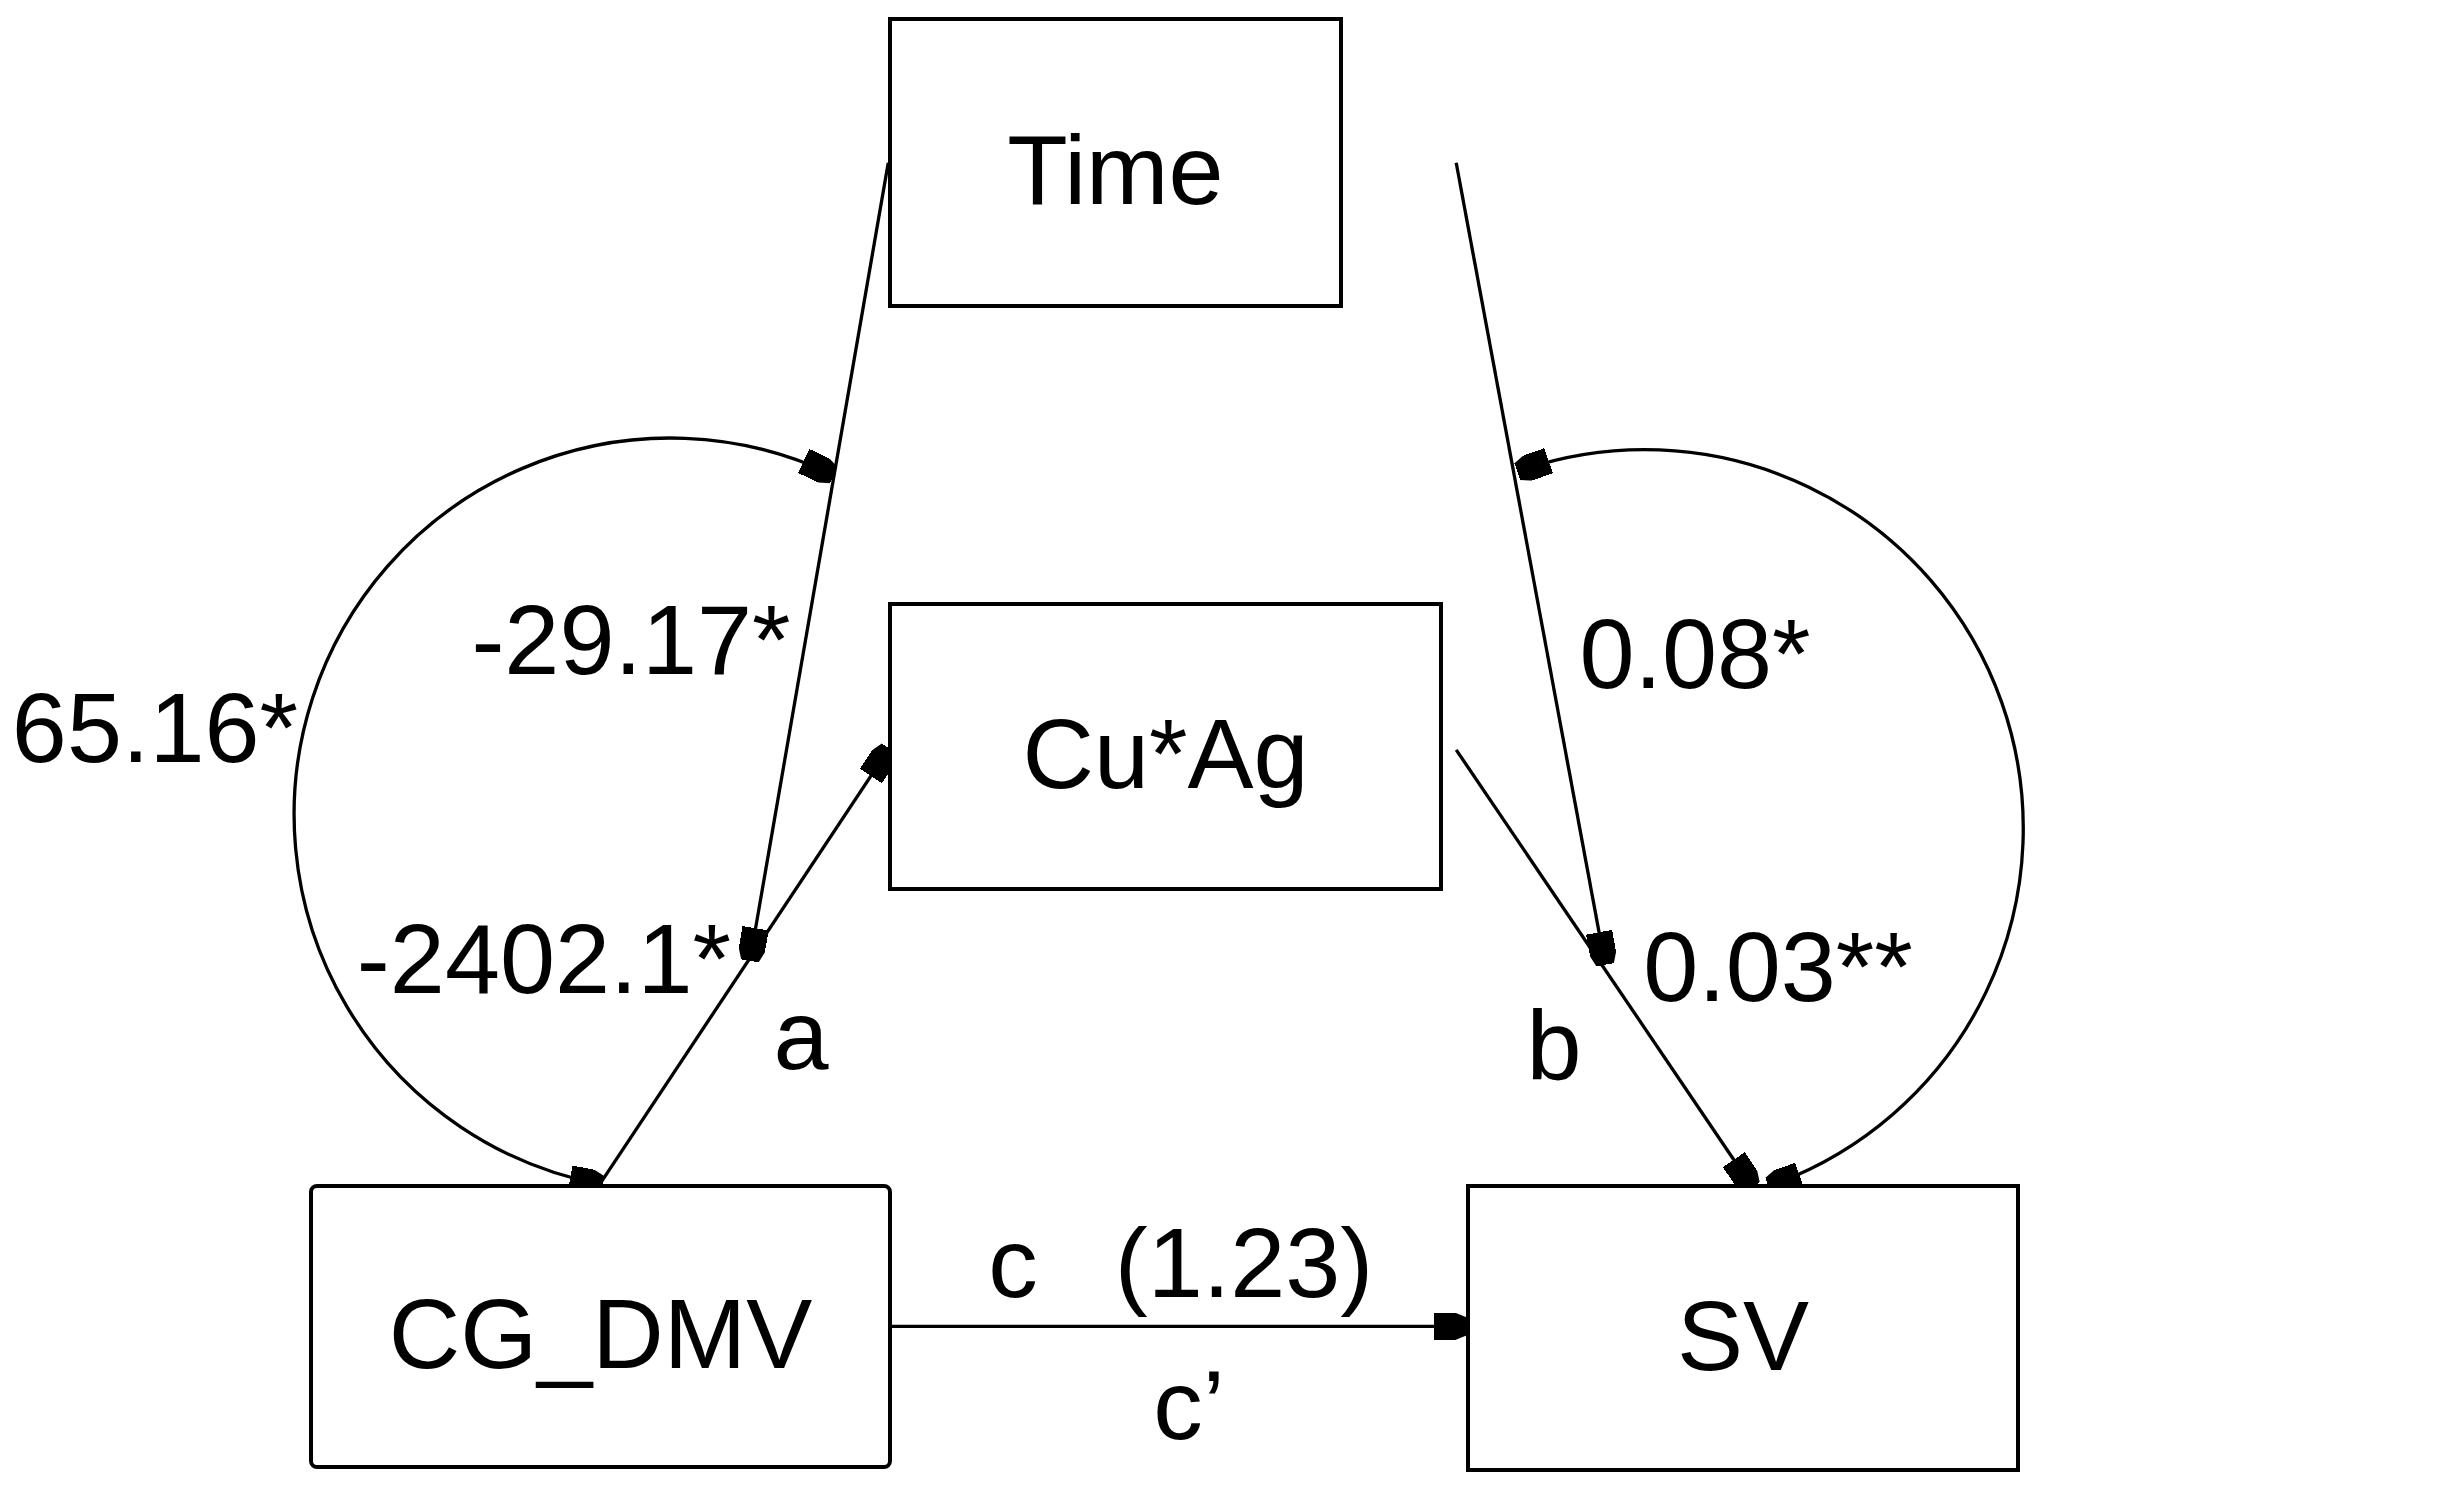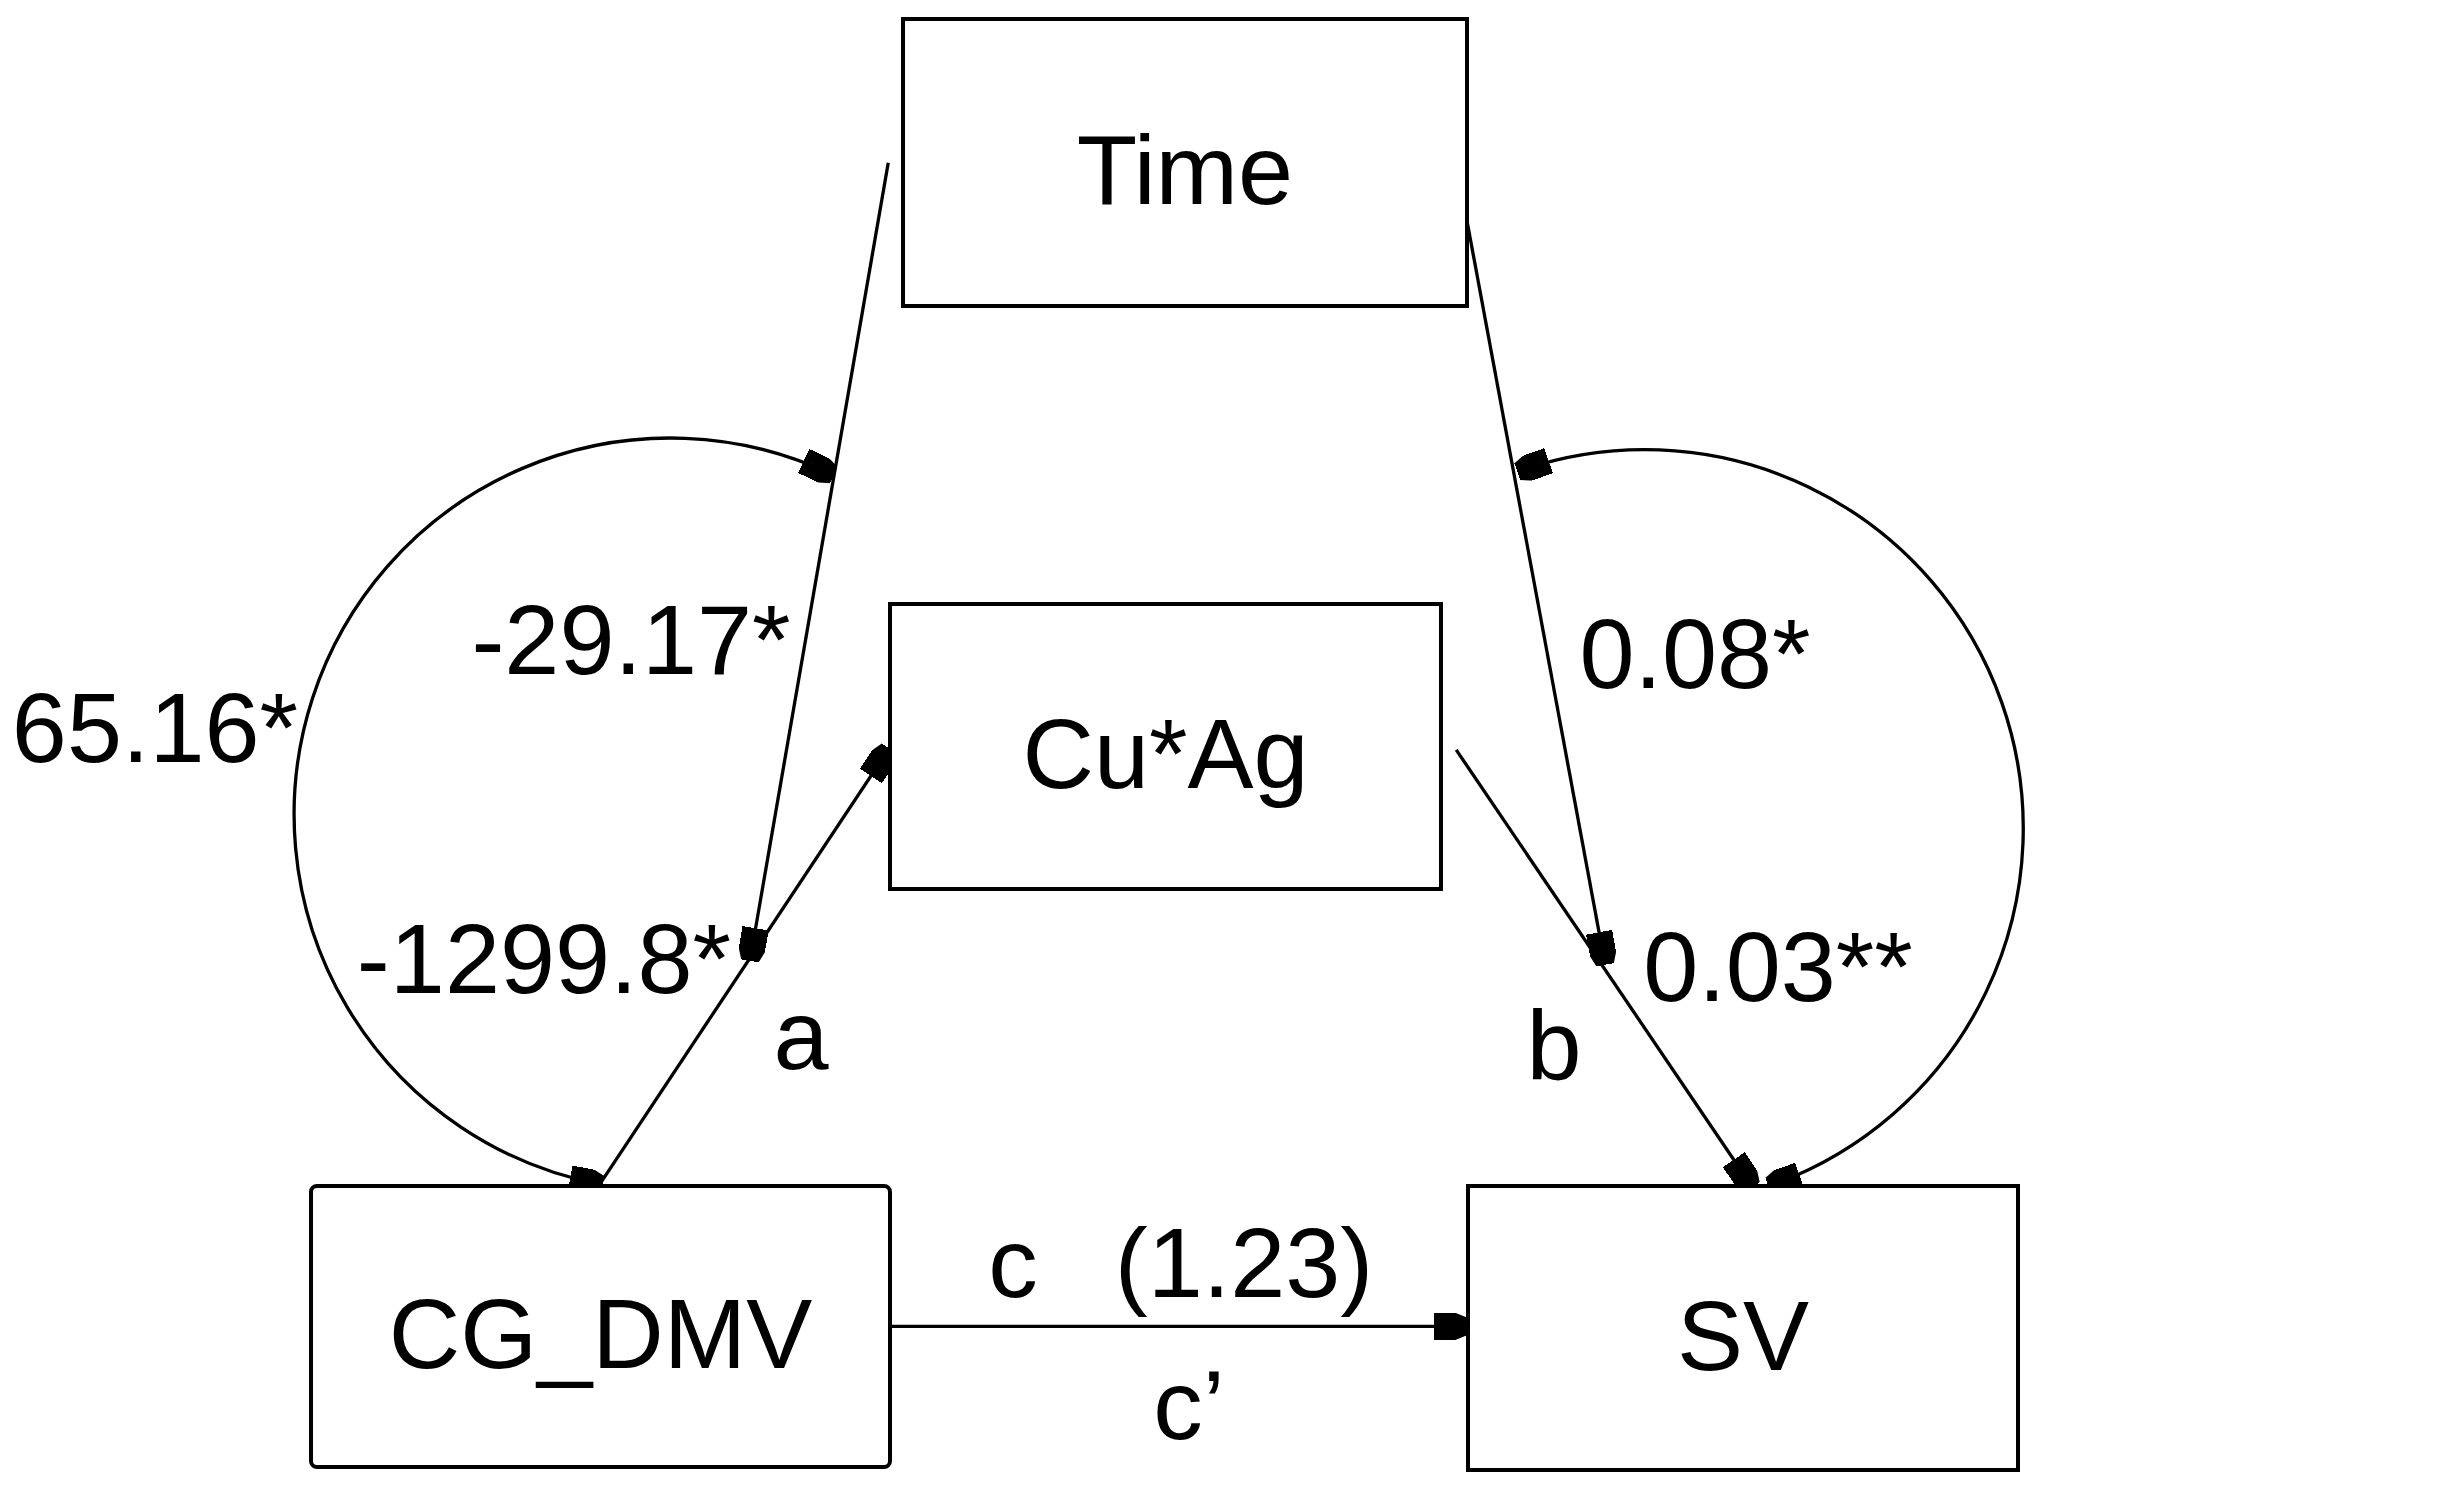--- a/index.html
+++ b/index.html
@@ -23,21 +23,21 @@
     box-sizing: border-box;
     border: 4px solid var(--ink, #000000);
     background: #ffffff;
     display: flex;
     align-items: center;
     justify-content: center;
     font-size: 99px;
     line-height: 1;
     padding-top: 14.5px;
   }
-  .node-time   { left: 888px; top:   17px; width: 568px; height: 291px; margin-left: 13px; }
+  .node-time   { left: 888px; top:   17px; width: 455px; height: 291px; }
   .node-cuag   { left: 888px; top:  602px; width: 555px; height: 289px; }
   .node-cgdmv  { left:  309px; top: 1184px; width: 583px; height: 285px; border-radius: 8px; }
   .node-sv     { left: 1466px; top: 1184px; width: 554px; height: 288px; text-align: right; }
   .elabel {
     position: absolute;
     transform: translate(-50%, -50%);
     font-size: 99px;
     line-height: 1;
     white-space: nowrap;
   }
@@ -88,21 +88,21 @@
   </div>
   <div class="node node-cgdmv">
     <span>CG_DMV</span>
   </div>
   <div class="node node-sv">
     <span>SV</span>
   </div>
 
   <div class="elabel l-cov-left">65.16*</div>
   <div class="elabel l-time-a">-29.17*</div>
-  <div class="elabel l-a-coef">-1299.8*</div>
+  <div class="elabel l-a-coef">-2402.1*</div>
   <div class="elabel l-a">a</div>
   <div class="elabel l-time-b">0.08*</div>
   <div class="elabel l-b-coef">0.03**</div>
   <div class="elabel l-b">b</div>
   <div class="elabel l-c">c</div>
   <div class="elabel l-c-val">(1.23)</div>
   <div class="elabel l-c-prime">c’</div>
 
 </div>
 

